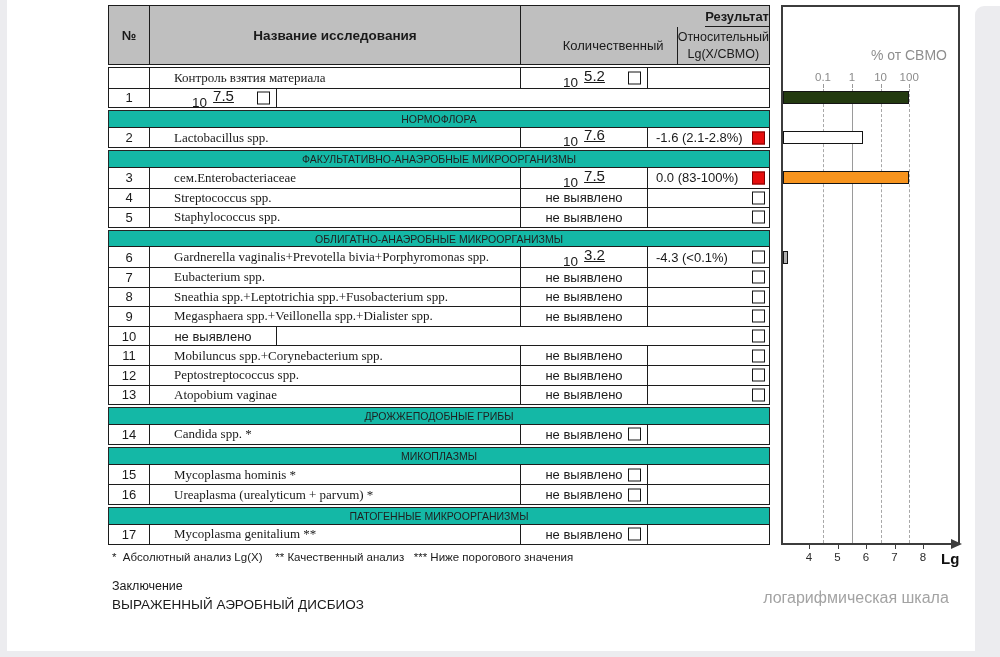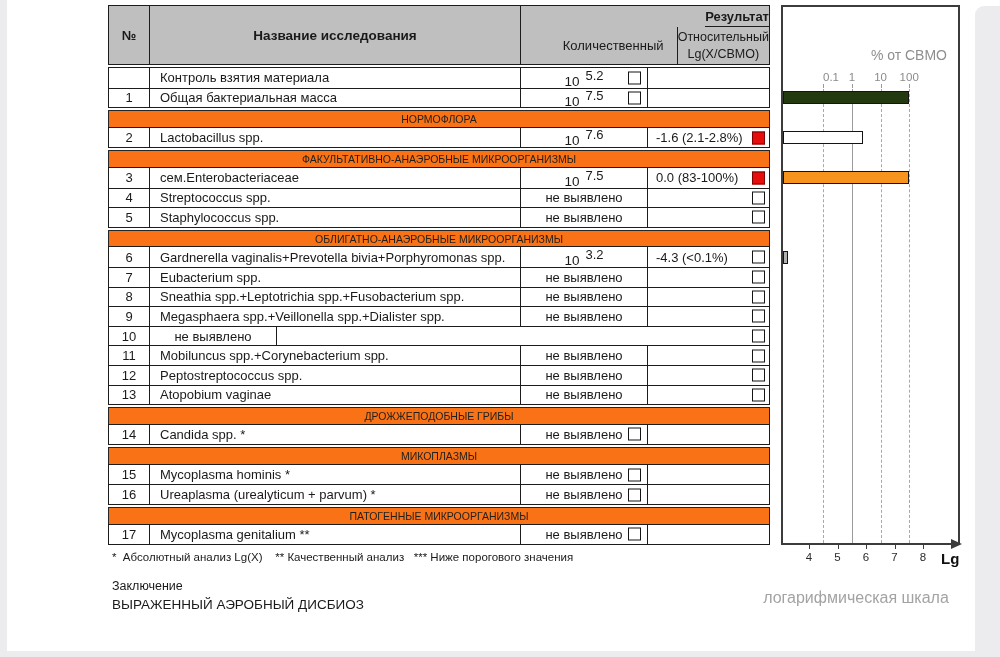--- a/index.html
+++ b/index.html
@@ -15,32 +15,32 @@
   .hcell{display:flex;align-items:center;justify-content:center;box-sizing:border-box;}
   .h-num{width:40px;font-weight:bold;font-size:13px;}
   .h-name{width:371px;border-left:1px solid #1c1c1c;font-weight:bold;font-size:13.5px;}
   .h-right{flex:1;border-left:1px solid #1c1c1c;display:flex;flex-direction:column;align-items:flex-end;}
   .h-res{height:20px;border-bottom:1px solid #1c1c1c;display:flex;align-items:center;justify-content:center;font-weight:bold;font-size:13px;}
   .h-sub{flex:1;display:flex;}
   .h-quant{width:127px;display:flex;align-items:center;justify-content:center;font-size:13px;}
   .h-rel{flex:1;border-left:1px solid #1c1c1c;display:flex;flex-direction:column;align-items:center;justify-content:center;font-size:12.5px;line-height:1.3;}
 
   .band{margin-top:2px;margin-bottom:-1px;height:17.6px;box-sizing:border-box;border:1.2px solid #262626;
-        background:#f97316;display:flex;align-items:center;justify-content:center;font-size:10.5px;color:#1f1f1f;}
+        background:#14b8a6;display:flex;align-items:center;justify-content:center;font-size:10.5px;color:#1f1f1f;}
   .block{border:1.2px solid #1c1c1c;background:#fff;}
   .block.first{margin-top:2px;}
   .row{display:flex;height:19.6px;box-sizing:border-box;}
   .row + .row{border-top:1px solid #1c1c1c;}
   .cell{display:flex;align-items:center;justify-content:center;position:relative;box-sizing:border-box;font-size:13px;}
   .c-num{width:40px;}
-  .c-name{width:371px;border-left:1px solid #1c1c1c;justify-content:flex-start;padding-left:10px;}
+  .c-name{width:371px;border-left:1px solid #1c1c1c;justify-content:flex-start;padding-left:24px;font-family:Liberation Serif, serif;}
   .c-quant{width:127px;border-left:1px solid #1c1c1c;}
   .c-rel{flex:1;border-left:1px solid #1c1c1c;justify-content:flex-start;padding-left:8px;}
   .pw{font-size:13.5px;}
-  .pw sup{font-size:13px;margin-left:6px;}
+  .pw sup{font-size:15px;margin-left:6px;text-decoration:underline;}
   .cb{width:13px;height:13px;box-sizing:border-box;border:1.5px solid #141414;background:#fff;}
   .cb-red{background:#e60d0d;border-color:#7d0000;}
   .c-quant .cb,.c-rel .cb{position:absolute;top:50%;transform:translateY(-50%);}
   .c-quant .cb{right:6px;}
   .c-rel .cb{right:4px;}
 
   
   .chart{position:absolute;left:781px;top:5px;width:179px;height:620px;}
   .frame{position:absolute;left:0;top:0;width:179px;height:540px;box-sizing:border-box;border:2px solid #3c3c3c;}
   .chart-title{position:absolute;top:42px;right:13px;font-size:14px;color:#8e8e8e;}
@@ -90,21 +90,20 @@
             <div class="cell c-num"></div>
             <div class="cell c-name">Контроль взятия материала</div>
             <div class="cell c-quant">
               <div class="pw">10<sup>5.2</sup></div>
               <div class="cb"></div>
             </div>
             <div class="cell c-rel"></div>
           </div>
           <div class="row">
             <div class="cell c-num">1</div>
-            <div class="cell c-name">Общая бактериальная масса</div>
             <div class="cell c-quant">
               <div class="pw">10<sup>7.5</sup></div>
               <div class="cb"></div>
             </div>
             <div class="cell c-rel"></div>
           </div>
         </div>
         <div class="band">НОРМОФЛОРА</div>
         <div class="block">
           <div class="row">
@@ -283,21 +282,21 @@
         </div>
       </div>
   </div>
 
   <div class="chart" id="chart">
     <div class="frame"></div>
     <div class="chart-title">% от СВМО</div>
     <div class="axis-arrow"></div>
     <div class="lg-label">Lg</div>
     <div class="scale-sub">логарифмическая шкала</div>
-  <div class="top-lab" style="left: 50px;">0.1</div>
+  <div class="top-lab" style="left: 42px;">0.1</div>
       <div class="top-tick" style="left: 42.4px;"></div>
       <div class="grid" style="left: 42.4px;"></div>
       <div class="top-lab" style="left: 71px;">1</div>
       <div class="top-tick" style="left: 71px;"></div>
       <div class="grid solid" style="left: 71px;"></div>
       <div class="top-lab" style="left: 99.6px;">10</div>
       <div class="top-tick" style="left: 99.6px;"></div>
       <div class="grid" style="left: 99.6px;"></div>
       <div class="top-lab" style="left: 128.2px;">100</div>
       <div class="top-tick" style="left: 128.2px;"></div>

